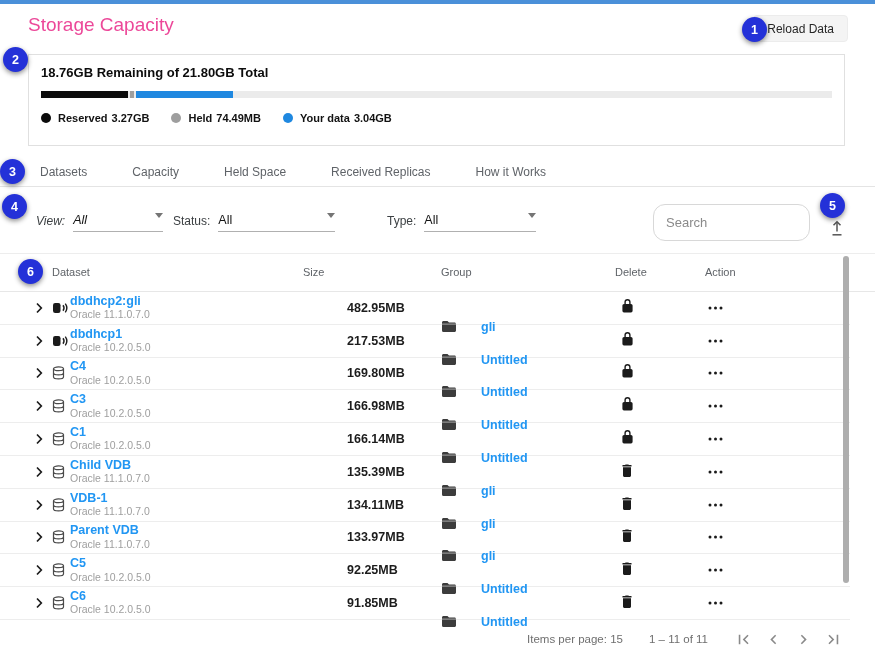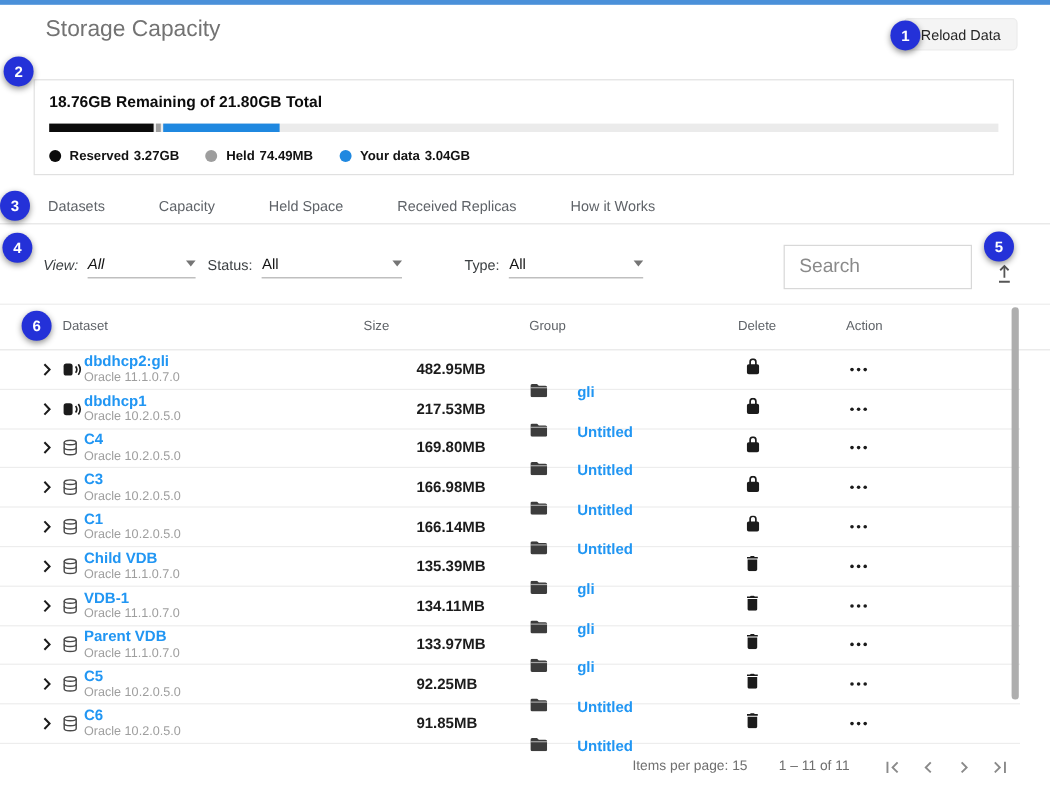--- a/index.html
+++ b/index.html
@@ -1,53 +1,53 @@
 <!DOCTYPE html>
 <html><head>
 <meta charset="utf-8">
 <style>
   html,body{margin:0;padding:0;background:#fff;}
   body{font-family:"Liberation Sans","DejaVu Sans",sans-serif;}
   #screen{position:relative;width:875px;height:656px;background:#ffffff;overflow:hidden;}
 
   .topstrip{position:absolute;left:0;top:0;width:875px;height:4px;background:#4a90d9;}
 
-  .page-title{position:absolute;left:28px;top:14px;font-size:19px;color:#737373;margin-left:10px;}
+  .page-title{position:absolute;left:28px;top:14px;font-size:19px;color:#ec4899;}
   .reload-btn{position:absolute;right:27px;top:15px;height:27px;padding:0 13px;background:#f4f4f4;
     border:1px solid #ececec;border-radius:4px;font-size:12px;color:#262626;display:flex;
     align-items:center;cursor:pointer;}
 
-  .cap-card{position:absolute;left:28px;top:66px;width:817px;height:80px;border:1px solid #e0e0e0;background:#fff;box-sizing:border-box;}
+  .cap-card{position:absolute;left:28px;top:54px;width:817px;height:92px;border:1px solid #e0e0e0;background:#fff;box-sizing:border-box;}
   .cap-heading{position:absolute;left:12px;top:10px;font-size:13px;font-weight:700;color:#0c0c0c;}
   .cap-bar{position:absolute;left:12px;top:36px;width:791px;height:7px;background:#ebebeb;display:flex;}
   .cap-seg{height:100%;margin-right:2px;}
   .cap-seg:last-child{margin-right:0;}
   .cap-legend{position:absolute;left:12px;top:57px;display:flex;gap:22px;align-items:center;}
   .legend-item{display:flex;align-items:center;gap:7px;font-size:11px;color:#121212;}
   .legend-dot{width:10px;height:10px;border-radius:50%;}
   .legend-name{font-weight:600;}
   .legend-value{font-weight:700;margin-left:-3px;}
 
   .tab-bar{position:absolute;left:40px;top:158px;height:28px;display:flex;gap:45px;align-items:center;}
   .tab{font-size:12px;color:#5f6368;cursor:pointer;white-space:nowrap;}
   .divider{position:absolute;left:0;width:875px;height:1px;background:#e4e4e4;}
   .d-tabs{top:186px;}
   .d-filters{top:253px;background:#ededed;}
   .d-thead{top:291px;background:#e7e7e7;}
 
   .filter{position:absolute;top:213px;display:flex;align-items:flex-end;gap:8px;}
   .filter-label{font-size:12px;color:#3c4043;padding-bottom:4px;}
   .filter-value{border-bottom:1px solid #b0b0b0;font-size:12.5px;color:#141414;padding-bottom:4px;
-    display:flex;justify-content:space-between;align-items:center;cursor:pointer;}
+    display:flex;justify-content:space-between;cursor:pointer;}
   .dd-arrow{width:0;height:0;border-left:4px solid transparent;border-right:4px solid transparent;
     border-top:5px solid #757575;margin-bottom:2px;}
 
   .search-box{position:absolute;left:653px;top:204px;width:157px;height:37px;box-sizing:border-box;}
-  .search-box input{width:100%;height:100%;box-sizing:border-box;border:1px solid #d8d8d8;border-radius:0;
-    padding:0 12px;font-size:16px;color:#737373;font-family:inherit;outline:none;}
+  .search-box input{width:100%;height:100%;box-sizing:border-box;border:1px solid #d8d8d8;border-radius:12px;
+    padding:0 12px;font-size:13px;color:#737373;font-family:inherit;outline:none;}
   .search-box input::placeholder{color:#8a8a8a;}
 
   .upload-btn{position:absolute;left:827px;top:218px;width:20px;height:20px;display:flex;align-items:center;justify-content:center;cursor:pointer;}
 
   .th{position:absolute;top:266px;font-size:11px;color:#5f6368;}
   .th-dataset{left:52px;} .th-size{left:303px;} .th-group{left:441px;} .th-delete{left:615px;} .th-action{left:705px;text-align:center;}
 
   #rows{position:absolute;left:0;top:292px;width:850px;}
   .row{position:relative;height:32.8px;border-bottom:1px solid #ededed;box-sizing:border-box;}
   .rc{position:absolute;top:50%;transform:translateY(-50%);display:flex;align-items:center;}

